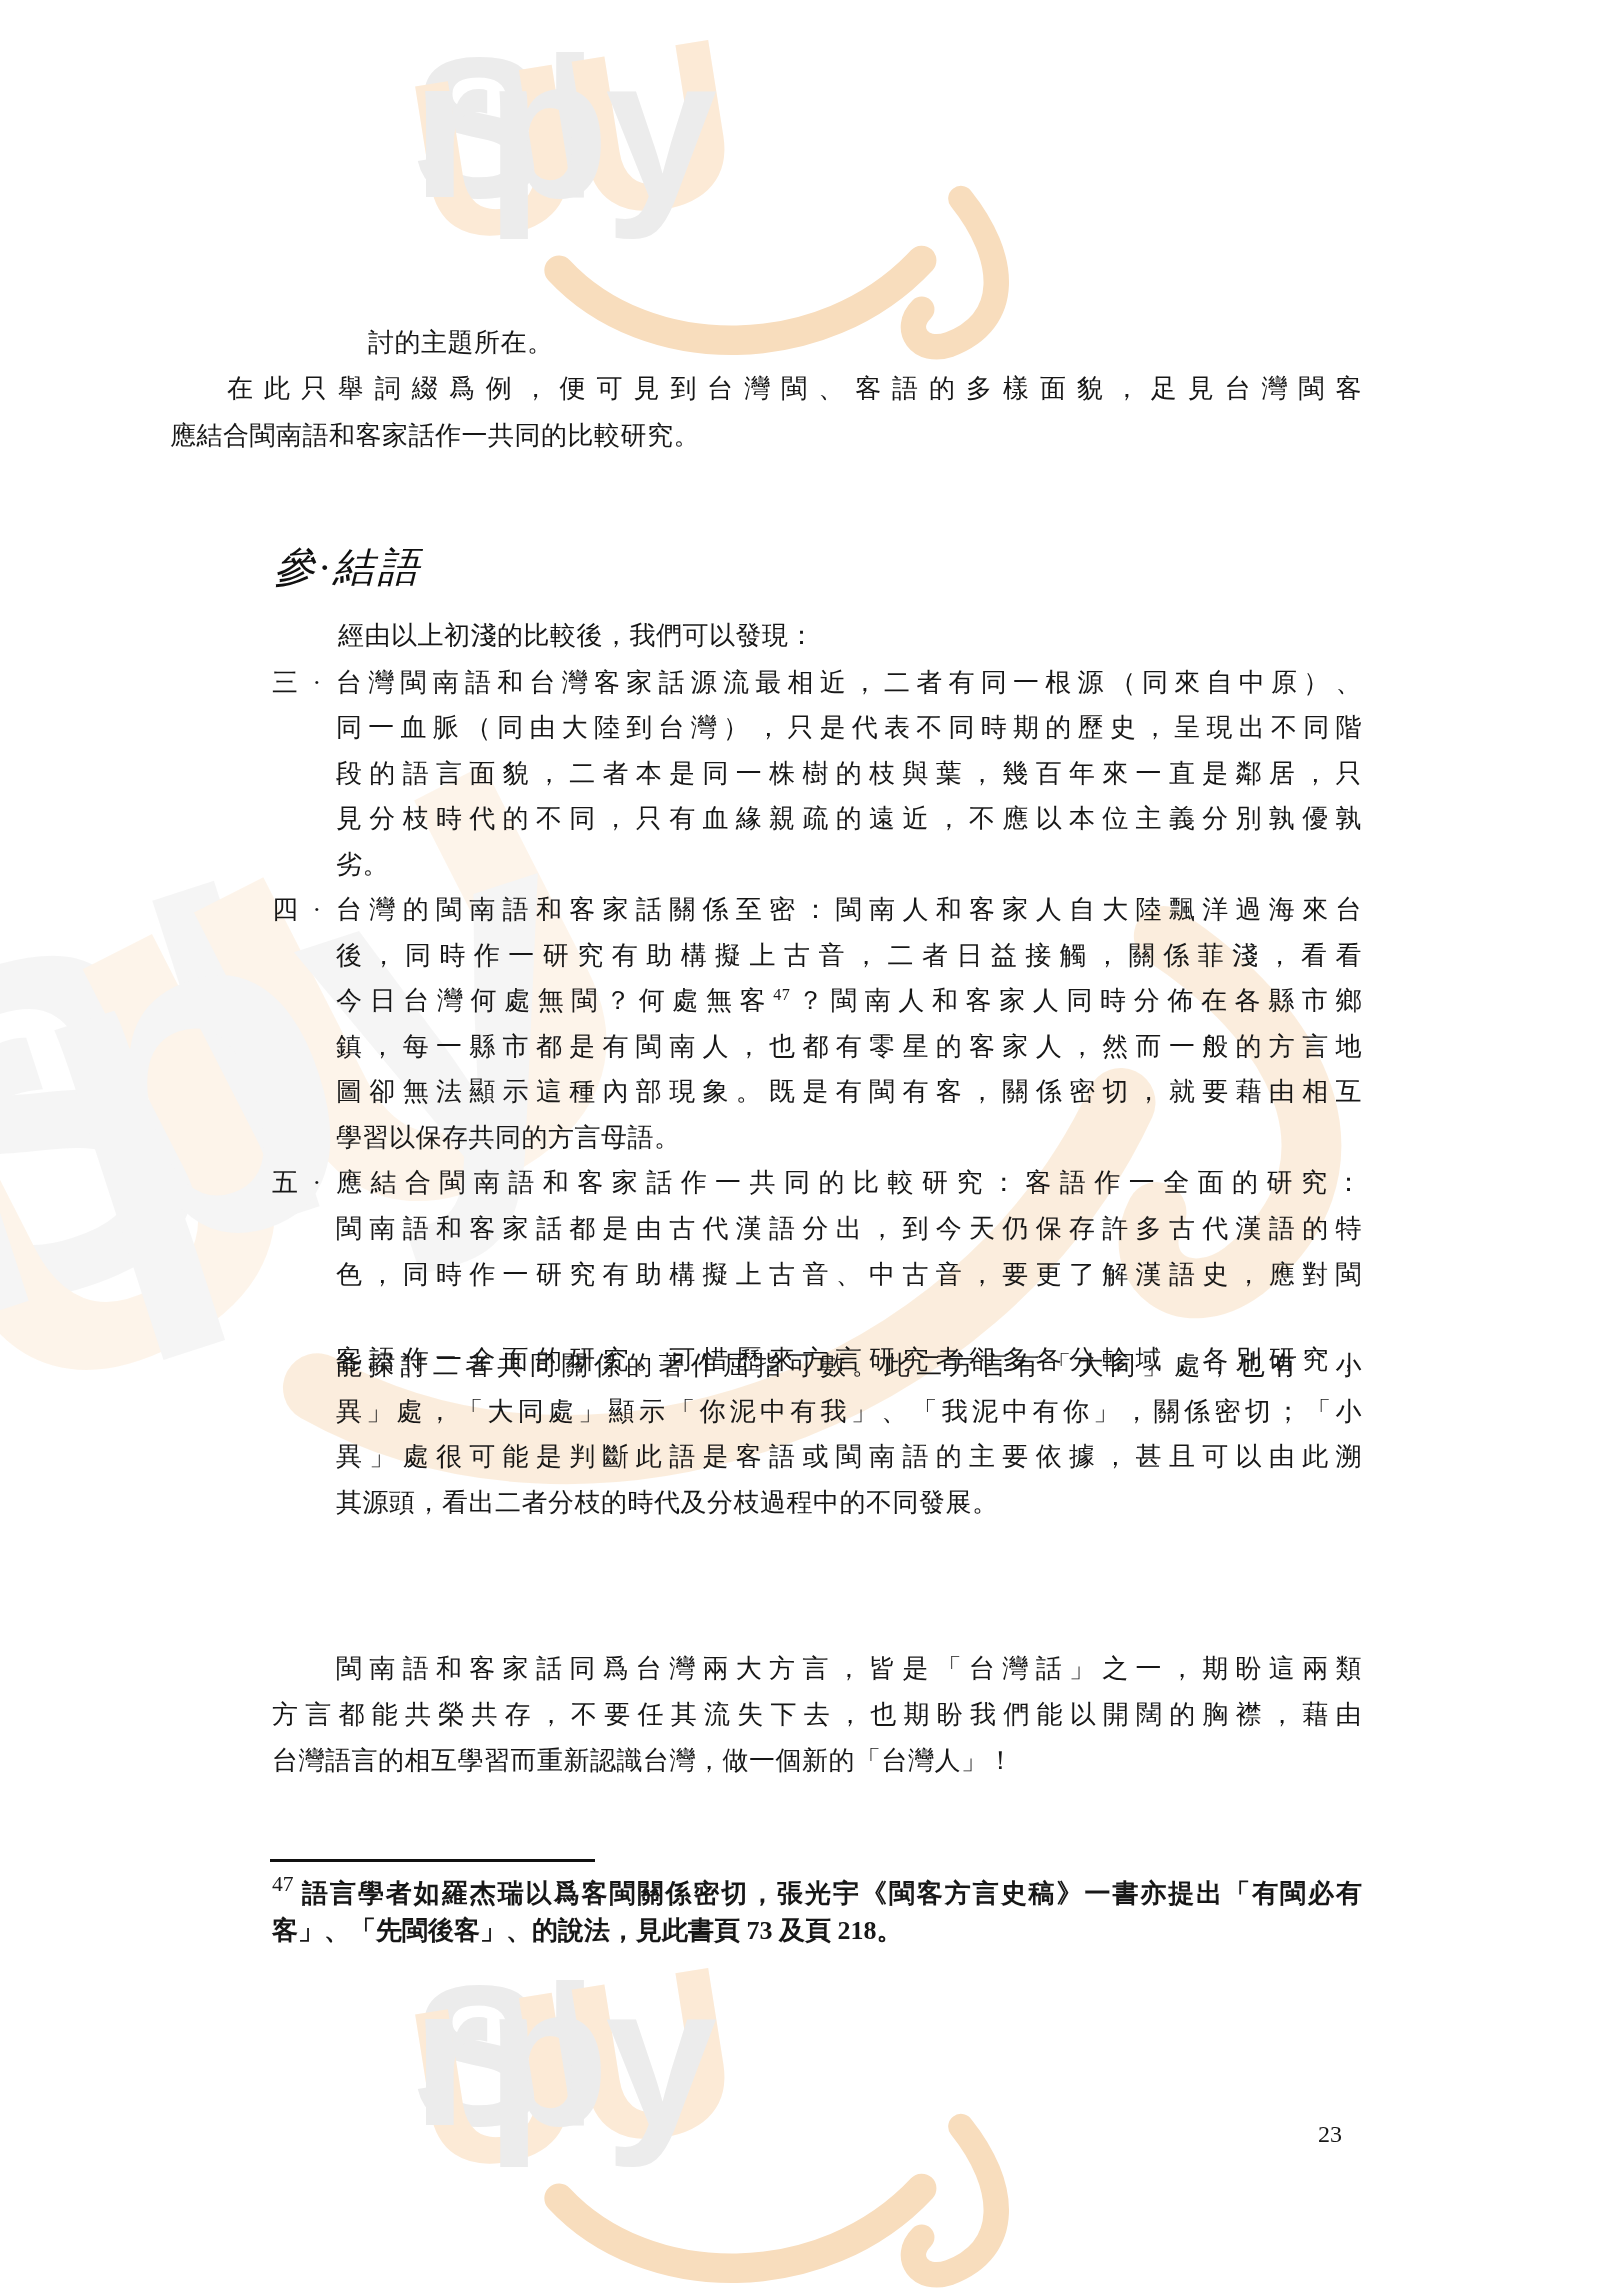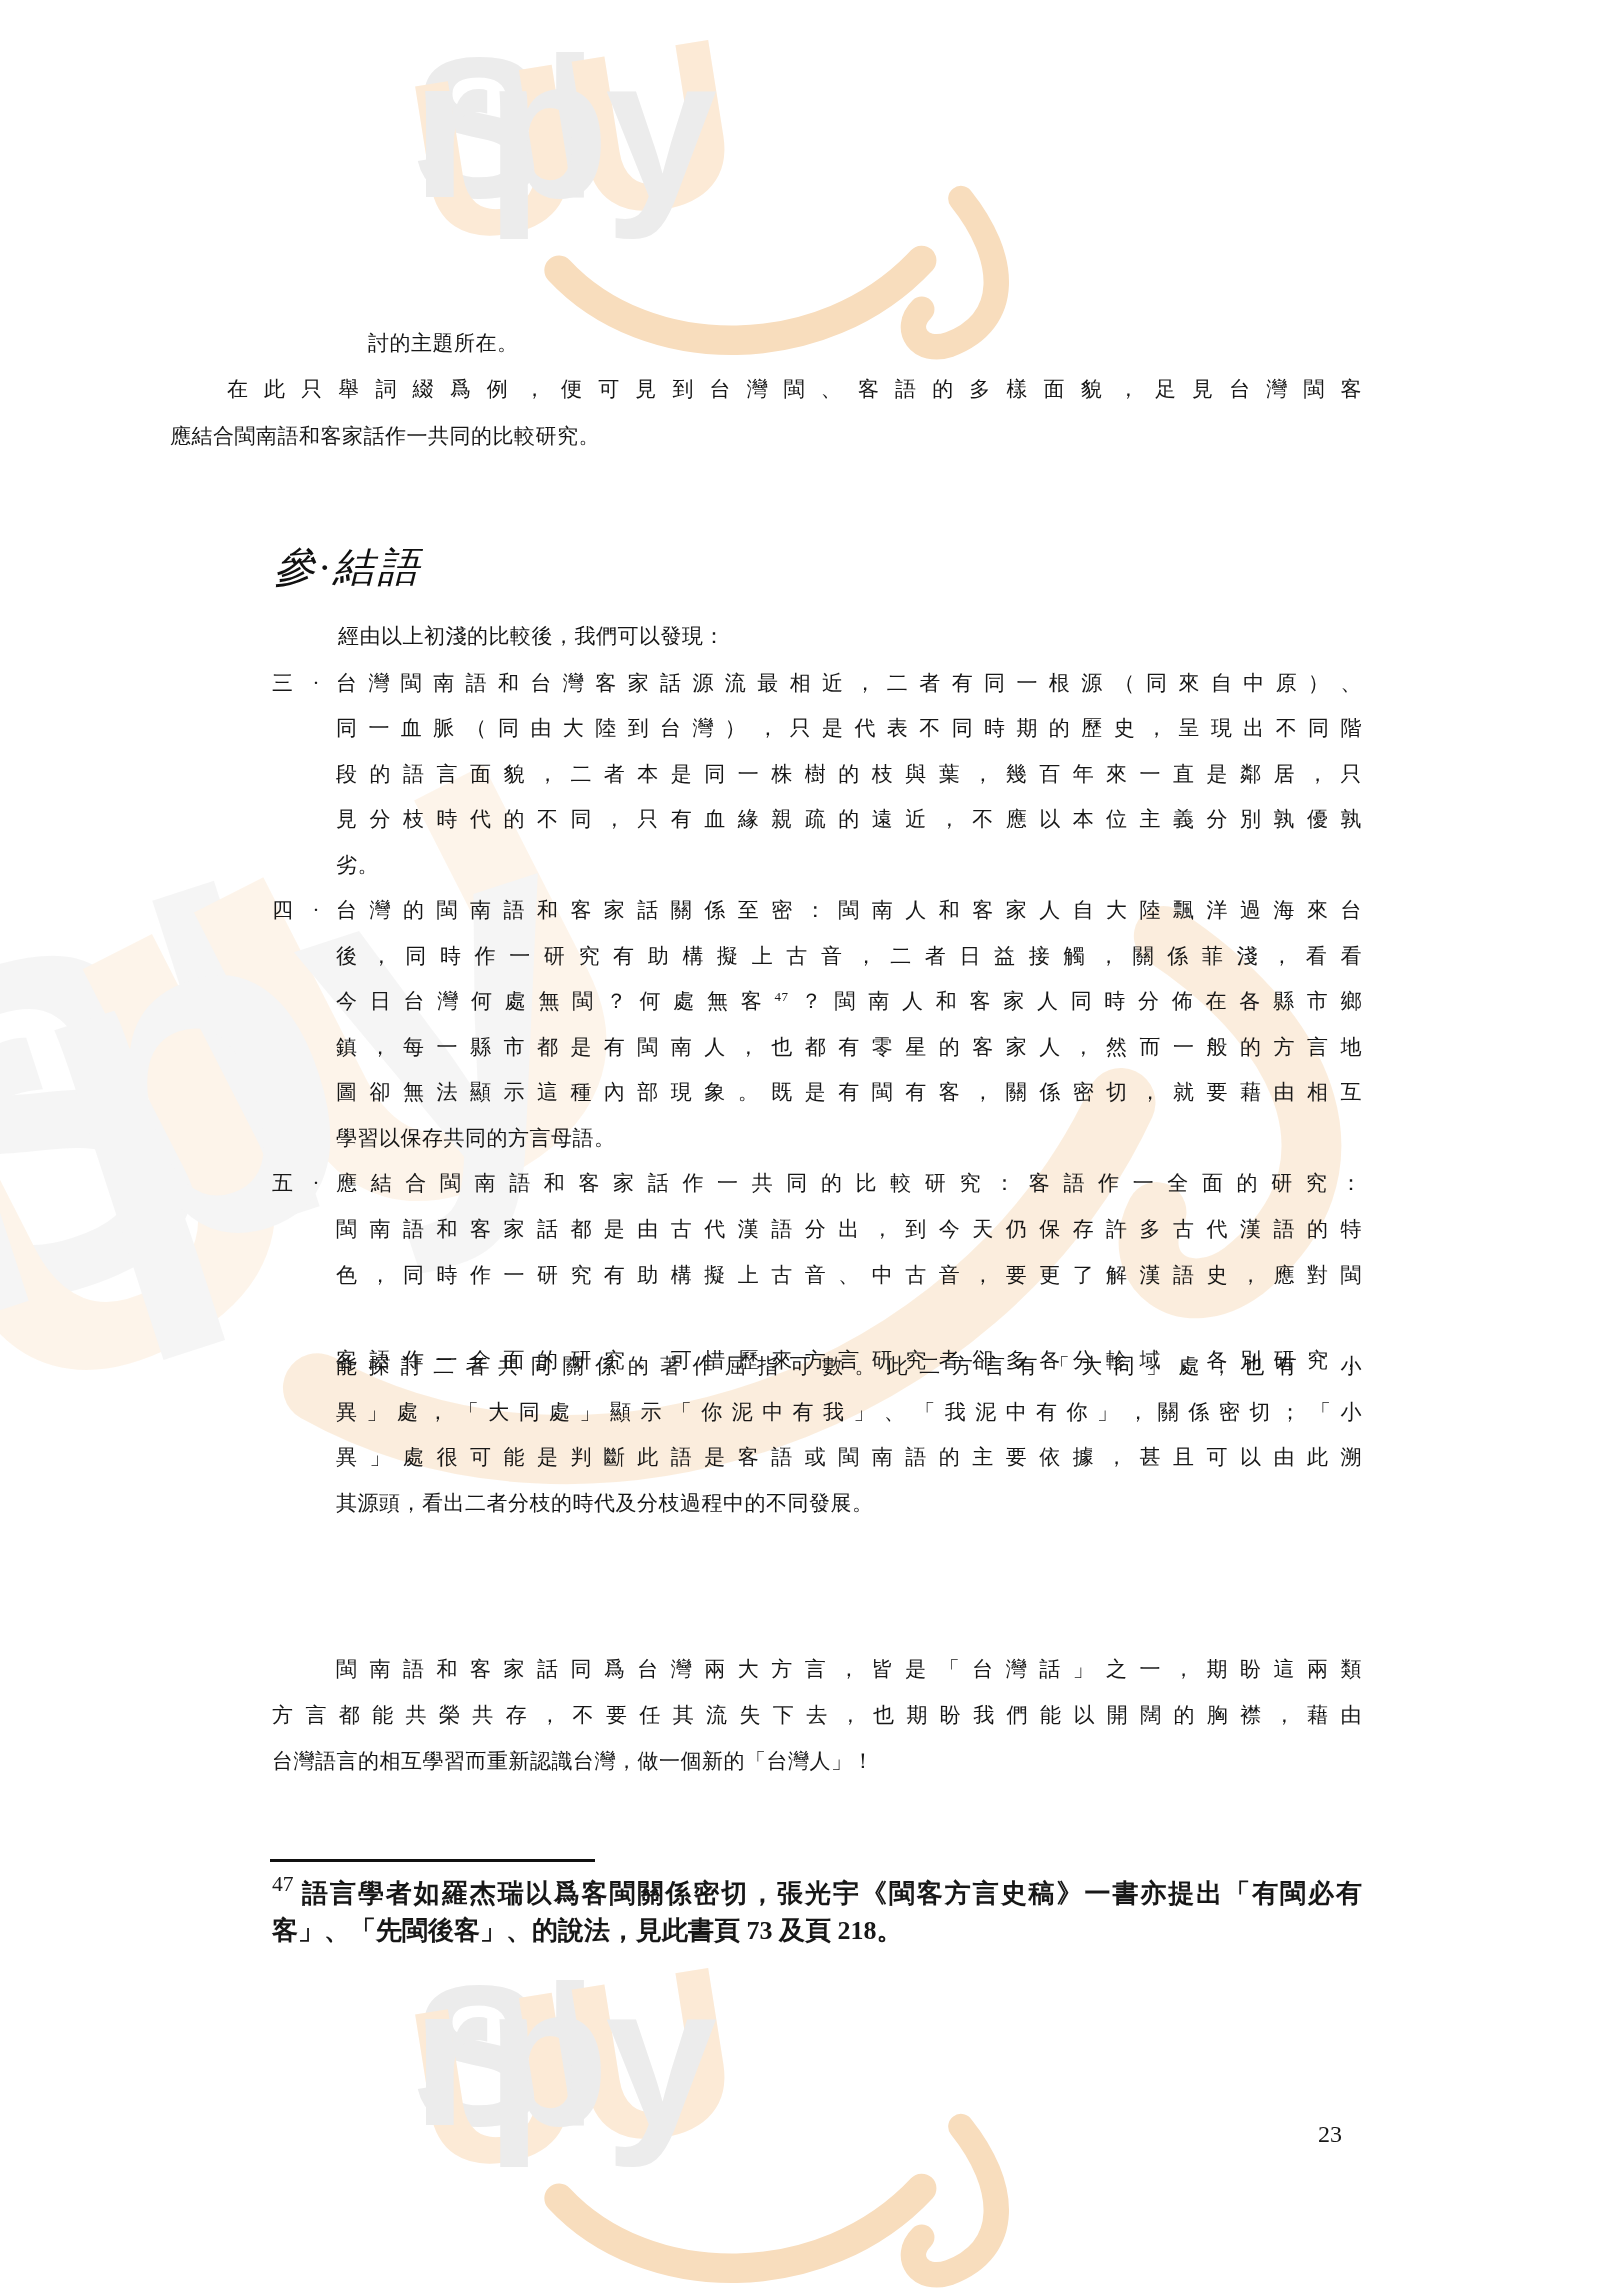--- a/index.html
+++ b/index.html
@@ -16,21 +16,21 @@
   .wm .wm-sl {left:0;top:88;font-size:201px;color:var(--wm-gray);letter-spacing:-3.9px;}
   .wm .wm-uu {left:170;top:14;font-size:230px;color:var(--wm-peach);transform:rotate(-9deg);letter-spacing:-7.8px;}
   .wm .wm-rpy{left:512;top:95;font-size:201px;color:var(--wm-gray);letter-spacing:-3.9px;}
   .wm svg{position:absolute;left:0;top:0;width:843px;height:353px;}
   .wm-top{left:412px;top:27.4px;}
   .wm-mid{left:461px;top:863px;transform:scale(2.35) rotate(-18deg);opacity:.5;}
   .wm-bot{left:412px;top:1955px;}
   
   #text-layer{position:absolute;left:0;top:0;width:100%;height:100%;z-index:2;}
   .line{position:absolute;white-space:nowrap;color:#171717;}
-  .line.body{font-size:21px;line-height:36px;letter-spacing:0.5px;}
+  .line.body{font-size:26px;line-height:36px;letter-spacing:0.5px;}
   .line.fill{white-space:normal;text-align:justify;text-align-last:justify;text-justify:inter-character;}
   .line.heading{font-size:41px;font-style:italic;letter-spacing:3.9px;color:#111;}
   .line.footnote{font-size:26px;line-height:31px;font-weight:bold;}
   .line .sup{font-size:.62em;position:relative;top:-0.55em;font-family:"Liberation Serif",serif;font-weight:normal;}
   .line.footnote .sup{font-weight:normal;font-size:21.6px;top:-0.5em;}
   .mk{position:absolute;left:-64px;top:0;}
   .mkd{position:absolute;left:-23.5px;top:0;}
   #footnote-rule{position:absolute;left:270px;top:1859px;width:325px;height:2.9px;background:#111;z-index:2;}
   #page-number{position:absolute;left:1318px;top:2121px;font-size:24px;color:#171717;z-index:2;}
 </style>

